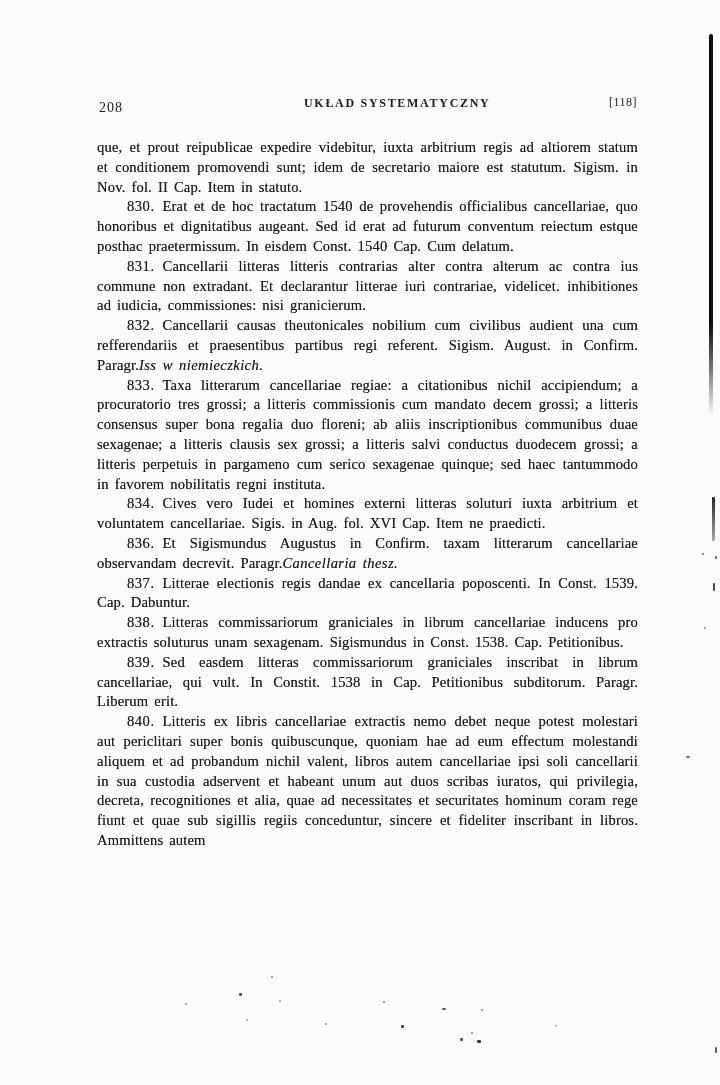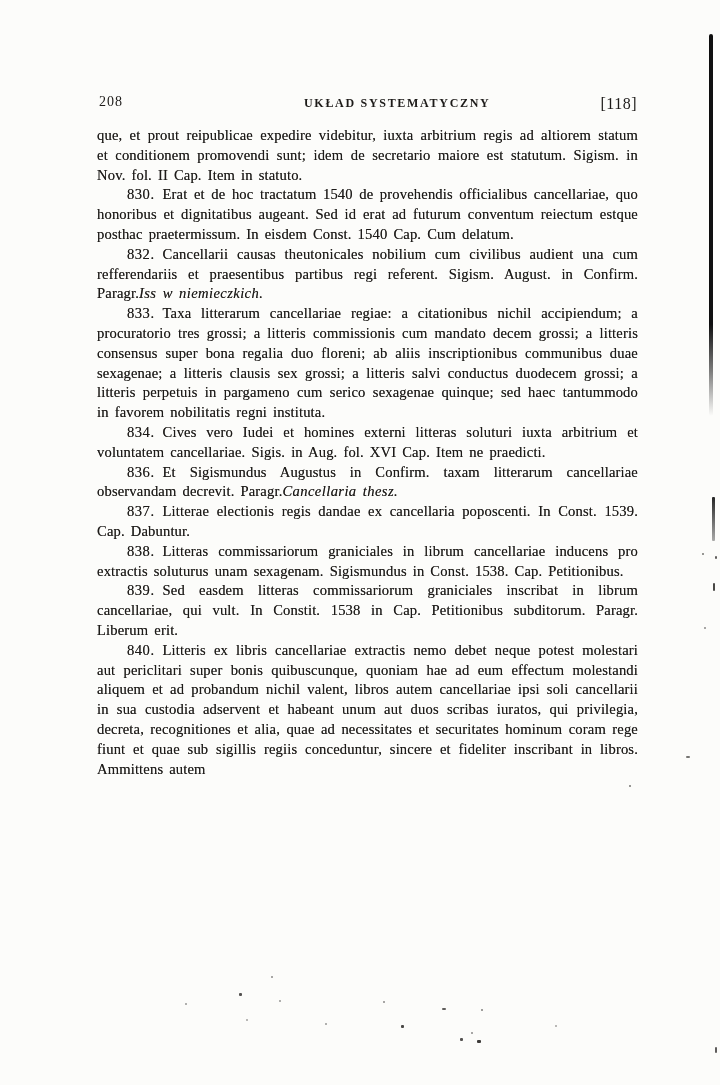--- a/index.html
+++ b/index.html
@@ -8,35 +8,35 @@
     width: 720px;
     height: 1085px;
     background: #fcfcfa;
     overflow: hidden;
     font-family: "Liberation Serif", serif;
     color: #1d1b19;
   }
   
   .pagehead { position: absolute; top: 93px; left: 0; width: 720px; height: 22px; }
   .folio {
-    position: absolute; left: 99px; top: 1px;
+    position: absolute; left: 99px; top: 7px;
     font-size: 14px; letter-spacing: 1px;
   }
   .running {
     position: absolute; left: 304px; top: 3px;
     font-size: 12px; font-weight: 700; letter-spacing: 1.7px;
     white-space: nowrap;
   }
   .colref {
     position: absolute; right: 83px; top: 2px;
-    font-size: 16px; letter-spacing: 0.5px;
+    font-size: 12px; letter-spacing: 0.5px;
   }
   
   .text-block {
-    position: absolute; left: 97px; top: 126px; width: 541px;
+    position: absolute; left: 97px; top: 138px; width: 541px;
     text-align: justify;
     font-size: 14.6px; line-height: 19.8px;
     word-spacing: 2.2px; letter-spacing: 0.15px;
     text-shadow: 0 0 0.35px rgba(25, 22, 18, 0.65);
   }
   .para { margin: 0; text-indent: 30px; }
   .para.noindent { text-indent: 0; }
   .pnum { font-weight: 400; letter-spacing: 0.5px; margin-right: 8px; }
   .pnum:empty { margin-right: 0; }
   .pital { font-style: italic; letter-spacing: 0.4px; }
@@ -62,20 +62,21 @@
 
   <header class="pagehead">
     <span class="folio">208</span>
     <span class="running">UKŁAD SYSTEMATYCZNY</span>
     <span class="colref">[118]</span>
   </header>
 
   <main class="text-block">
     <p class="para noindent"><span class="pnum"></span><span class="ptext">que, et prout reipublicae expedire videbitur, iuxta arbitrium regis ad altiorem statum et conditionem promovendi sunt; idem de secretario maiore est statutum. Sigism. in Nov. fol. II Cap. Item in statuto.</span><i class="pital"></i></p>
     <p class="para"><span class="pnum">830.</span><span class="ptext">Erat et de hoc tractatum 1540 de provehendis officialibus cancellariae, quo honoribus et dignitatibus augeant. Sed id erat ad futurum conventum reiectum estque posthac praetermissum. In eisdem Const. 1540 Cap. Cum delatum.</span><i class="pital"></i></p>
+    <p class="para"><span class="pnum">831.</span><span class="ptext">Cancellarii litteras litteris contrarias alter contra alterum ac contra ius commune non extradant. Et declarantur litterae iuri contrariae, videlicet. inhibitiones ad iudicia, commissiones: nisi granicierum.</span><i class="pital"></i></p>
     <p class="para"><span class="pnum">832.</span><span class="ptext">Cancellarii causas theutonicales nobilium cum civilibus audient una cum refferendariis et praesentibus partibus regi referent. Sigism. August. in Confirm. Paragr.</span><i class="pital">Iss w niemieczkich.</i></p>
     <p class="para"><span class="pnum">833.</span><span class="ptext">Taxa litterarum cancellariae regiae: a citationibus nichil accipiendum; a procuratorio tres grossi; a litteris commissionis cum mandato decem grossi; a litteris consensus super bona regalia duo floreni; ab aliis inscriptionibus communibus duae sexagenae; a litteris clausis sex grossi; a litteris salvi conductus duodecem grossi; a litteris perpetuis in pargameno cum serico sexagenae quinque; sed haec tantummodo in favorem nobilitatis regni instituta.</span><i class="pital"></i></p>
     <p class="para"><span class="pnum">834.</span><span class="ptext">Cives vero Iudei et homines externi litteras soluturi iuxta arbitrium et voluntatem cancellariae. Sigis. in Aug. fol. XVI Cap. Item ne praedicti.</span><i class="pital"></i></p>
     <p class="para"><span class="pnum">836.</span><span class="ptext">Et Sigismundus Augustus in Confirm. taxam litterarum cancellariae observandam decrevit. Paragr.</span><i class="pital">Cancellaria thesz.</i></p>
     <p class="para"><span class="pnum">837.</span><span class="ptext">Litterae electionis regis dandae ex cancellaria poposcenti. In Const. 1539. Cap. Dabuntur.</span><i class="pital"></i></p>
     <p class="para"><span class="pnum">838.</span><span class="ptext">Litteras commissariorum graniciales in librum cancellariae inducens pro extractis soluturus unam sexagenam. Sigismundus in Const. 1538. Cap. Petitionibus.</span><i class="pital"></i></p>
     <p class="para"><span class="pnum">839.</span><span class="ptext">Sed easdem litteras commissariorum graniciales inscribat in librum cancellariae, qui vult. In Constit. 1538 in Cap. Petitionibus subditorum. Paragr. Liberum erit.</span><i class="pital"></i></p>
     <p class="para"><span class="pnum">840.</span><span class="ptext">Litteris ex libris cancellariae extractis nemo debet neque potest molestari aut periclitari super bonis quibuscunque, quoniam hae ad eum effectum molestandi aliquem et ad probandum nichil valent, libros autem cancellariae ipsi soli cancellarii in sua custodia adservent et habeant unum aut duos scribas iuratos, qui privilegia, decreta, recognitiones et alia, quae ad necessitates et securitates hominum coram rege fiunt et quae sub sigillis regiis conceduntur, sincere et fideliter inscribant in libros. Ammittens autem</span><i class="pital"></i></p>
   </main>
 

